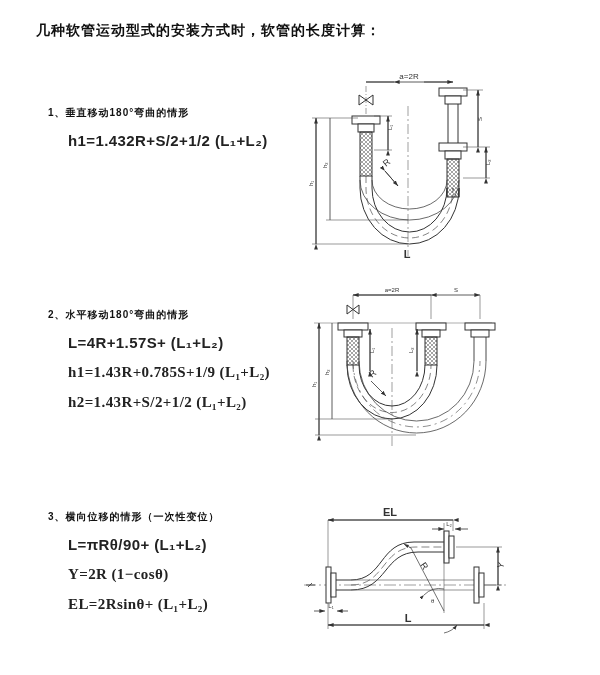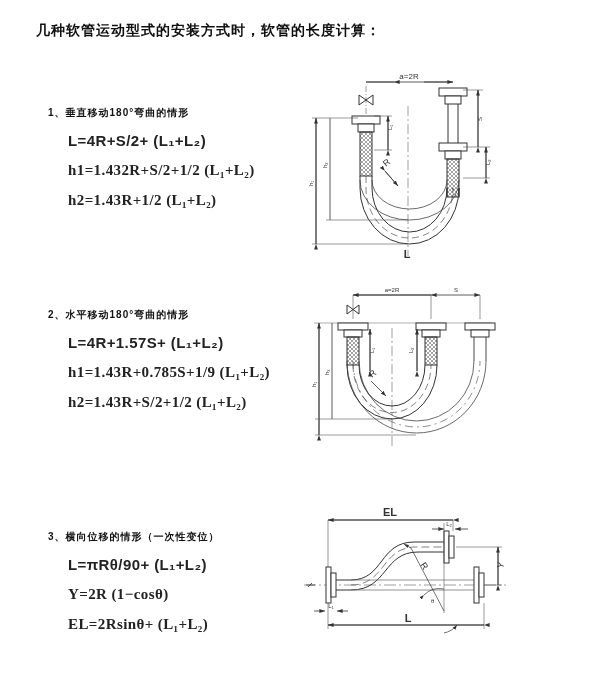--- a/index.html
+++ b/index.html
@@ -16,44 +16,42 @@
   .section{position:absolute;left:48px;}
   .section-heading{font-size:10px;font-weight:bold;letter-spacing:1px;color:#111;}
   .formula{
     font-size:15px;font-weight:600;color:#222;letter-spacing:.4px;
     margin:0;padding:0;
   }
   .formula-block{margin-left:20px;margin-top:12px;}
   .formula + .formula{margin-top:13px;font-family:Liberation Serif, serif;}
   #sec1{top:106px;width:280px;}
   #sec2{top:308px;width:280px;}
-  #sec3{top:530px;width:280px;}
+  #sec3{top:510px;width:280px;}
   .diagram{position:absolute;}
   #dia1{left:308px;top:68px;}
   #dia2{left:306px;top:283px;}
   #dia3{left:296px;top:503px;}
   svg text{font-family:"Liberation Sans","DejaVu Sans",sans-serif;fill:#333;}
   .dimtxt{font-size:8px;}
   .dimtxt-lg{font-size:11px;font-weight:bold;}
   .dimtxt-md{font-size:9px;}
   .dimtxt-xs{font-size:6px;}
 </style>
 </head>
 <body>
 
 <div class="page">
 
   <div class="doc-title">几种软管运动型式的安装方式时，软管的长度计算：</div>
 
   <div class="section" id="sec1">
     <div class="section-heading">1、垂直移动180°弯曲的情形</div>
     <div class="formula-block">
-      <p class="formula">L=4R+S/2+ (L₁+L₂)</p>
       <p class="formula">h1=1.432R+S/2+1/2 (L₁+L₂)</p>
-      <p class="formula">h2=1.43R+1/2 (L₁+L₂)</p>
     </div>
   </div>
 
   <div class="section" id="sec2">
     <div class="section-heading">2、水平移动180°弯曲的情形</div>
     <div class="formula-block">
       <p class="formula">L=4R+1.57S+ (L₁+L₂)</p>
       <p class="formula">h1=1.43R+0.785S+1/9 (L₁+L₂)</p>
       <p class="formula">h2=1.43R+S/2+1/2 (L₁+L₂)</p>
     </div>

